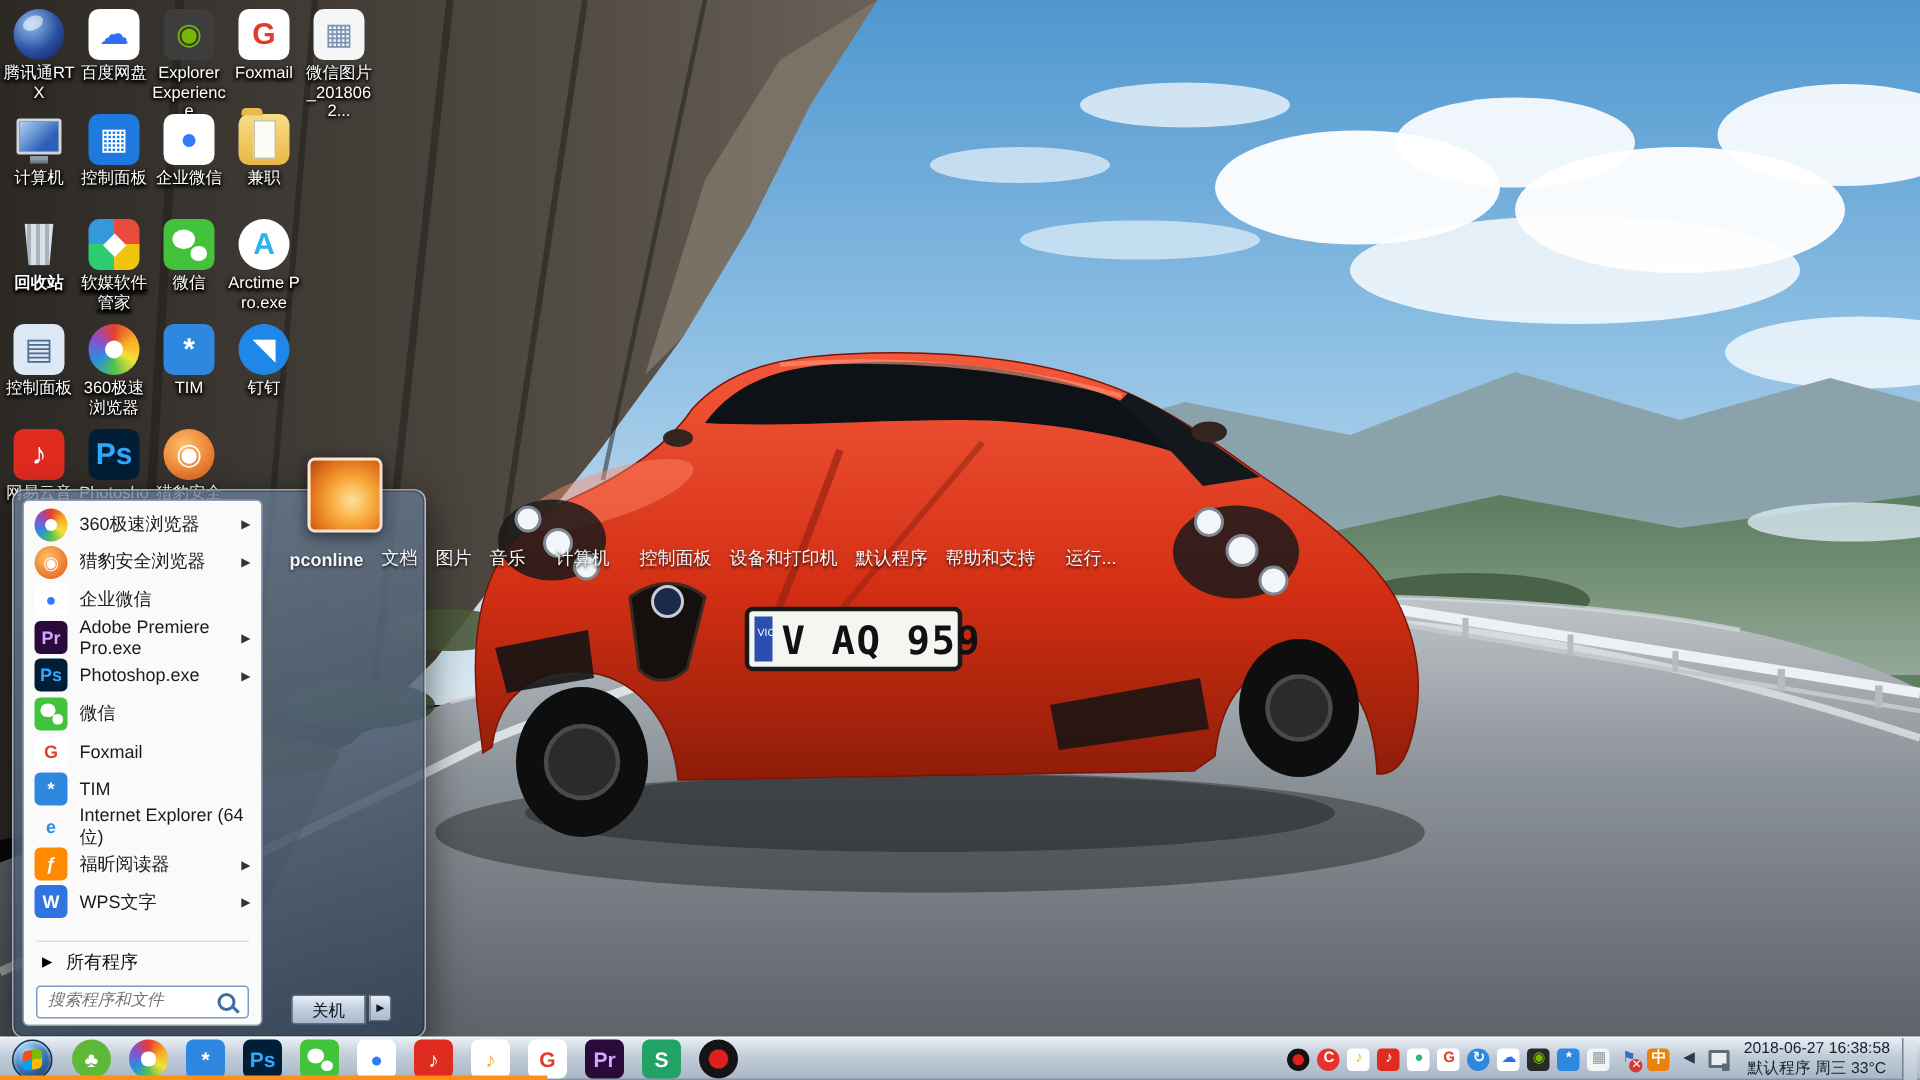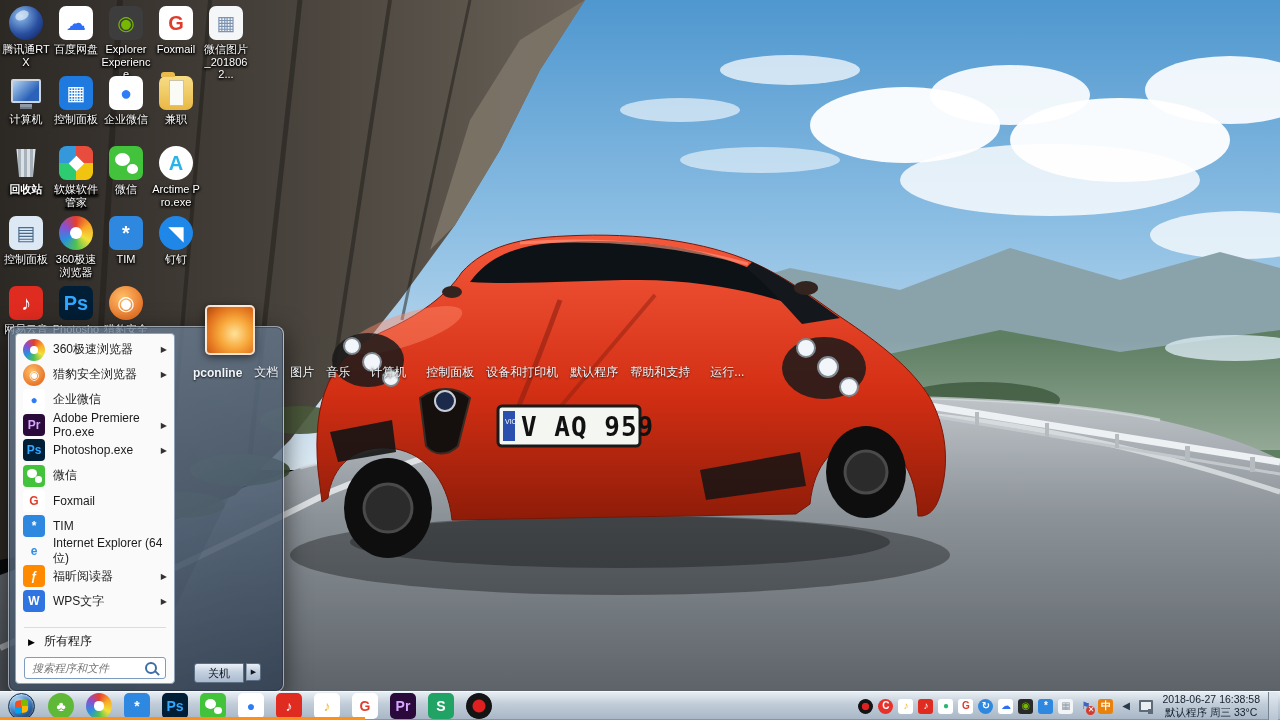--- a/index.html
+++ b/index.html
@@ -57,21 +57,21 @@
   .sm-left{position:absolute;left:6px;top:6px;width:160px;bottom:7px;background:#fafafa;
       border:1px solid #8fa0b4;border-radius:4px;display:flex;flex-direction:column;padding:3px 0;box-sizing:border-box}
   .sm-item{height:25.2px;display:flex;align-items:center;gap:8px;padding:0 7px;font-size:12px;color:#1b1b1b;flex:none}
   .sm-item .arrow{margin-left:auto;font-size:8px;color:#333}
   .sm-sep{height:1px;background:#dcdcdc;margin:2px 8px;flex:none}
   .sm-all{height:23px;display:flex;align-items:center;gap:9px;padding:0 12px;font-size:12px;color:#111;flex:none}
   .sm-all .tri{font-size:9px;color:#000}
   .sm-search{margin:4px 8px 1px;height:20px;border:1px solid #7e9cc0;border-radius:3px;background:#fff;
       display:flex;align-items:center;padding:0 5px;gap:5px;flex:none}
   .sm-search input{border:0;outline:0;flex:1;min-width:0;font-size:11px;font-style:italic;color:#444;
-      background:transparent;font-family:Liberation Serif, serif}
+      background:transparent;font-family:Liberation Mono, monospace}
   .mag{width:8px;height:8px;border:2px solid #3a6ea5;border-radius:50%;position:relative;flex:none;margin-right:3px}
   .mag::after{content:"";position:absolute;width:6px;height:2px;background:#3a6ea5;transform:rotate(45deg);right:-5px;bottom:-2px}
   .sm-right{position:absolute;left:172px;top:34px;right:6px;display:flex;flex-direction:row}
   .sm-ritem{height:23.4px;display:flex;align-items:center;padding-left:12px;font-size:12px;color:#f2f6fa;
       text-shadow:0 1px 2px rgba(0,0,0,.85);flex:none}
   .sm-ritem.user{font-weight:bold}
   .sm-rsep{height:1px;background:rgba(255,255,255,.25);box-shadow:0 -1px 0 rgba(0,0,0,.4);margin:3px 6px 3px 2px;flex:none}
   .sm-avatar{position:absolute;left:196px;top:-22px;width:46px;height:46px;border-radius:5px;
       border:2px solid rgba(255,255,255,.8);box-shadow:0 2px 9px rgba(0,0,0,.55);
       background:radial-gradient(circle at 60% 58%,#ffe29a 0%,#f8a93c 38%,#e0701c 72%,#a8490d 100%)}

